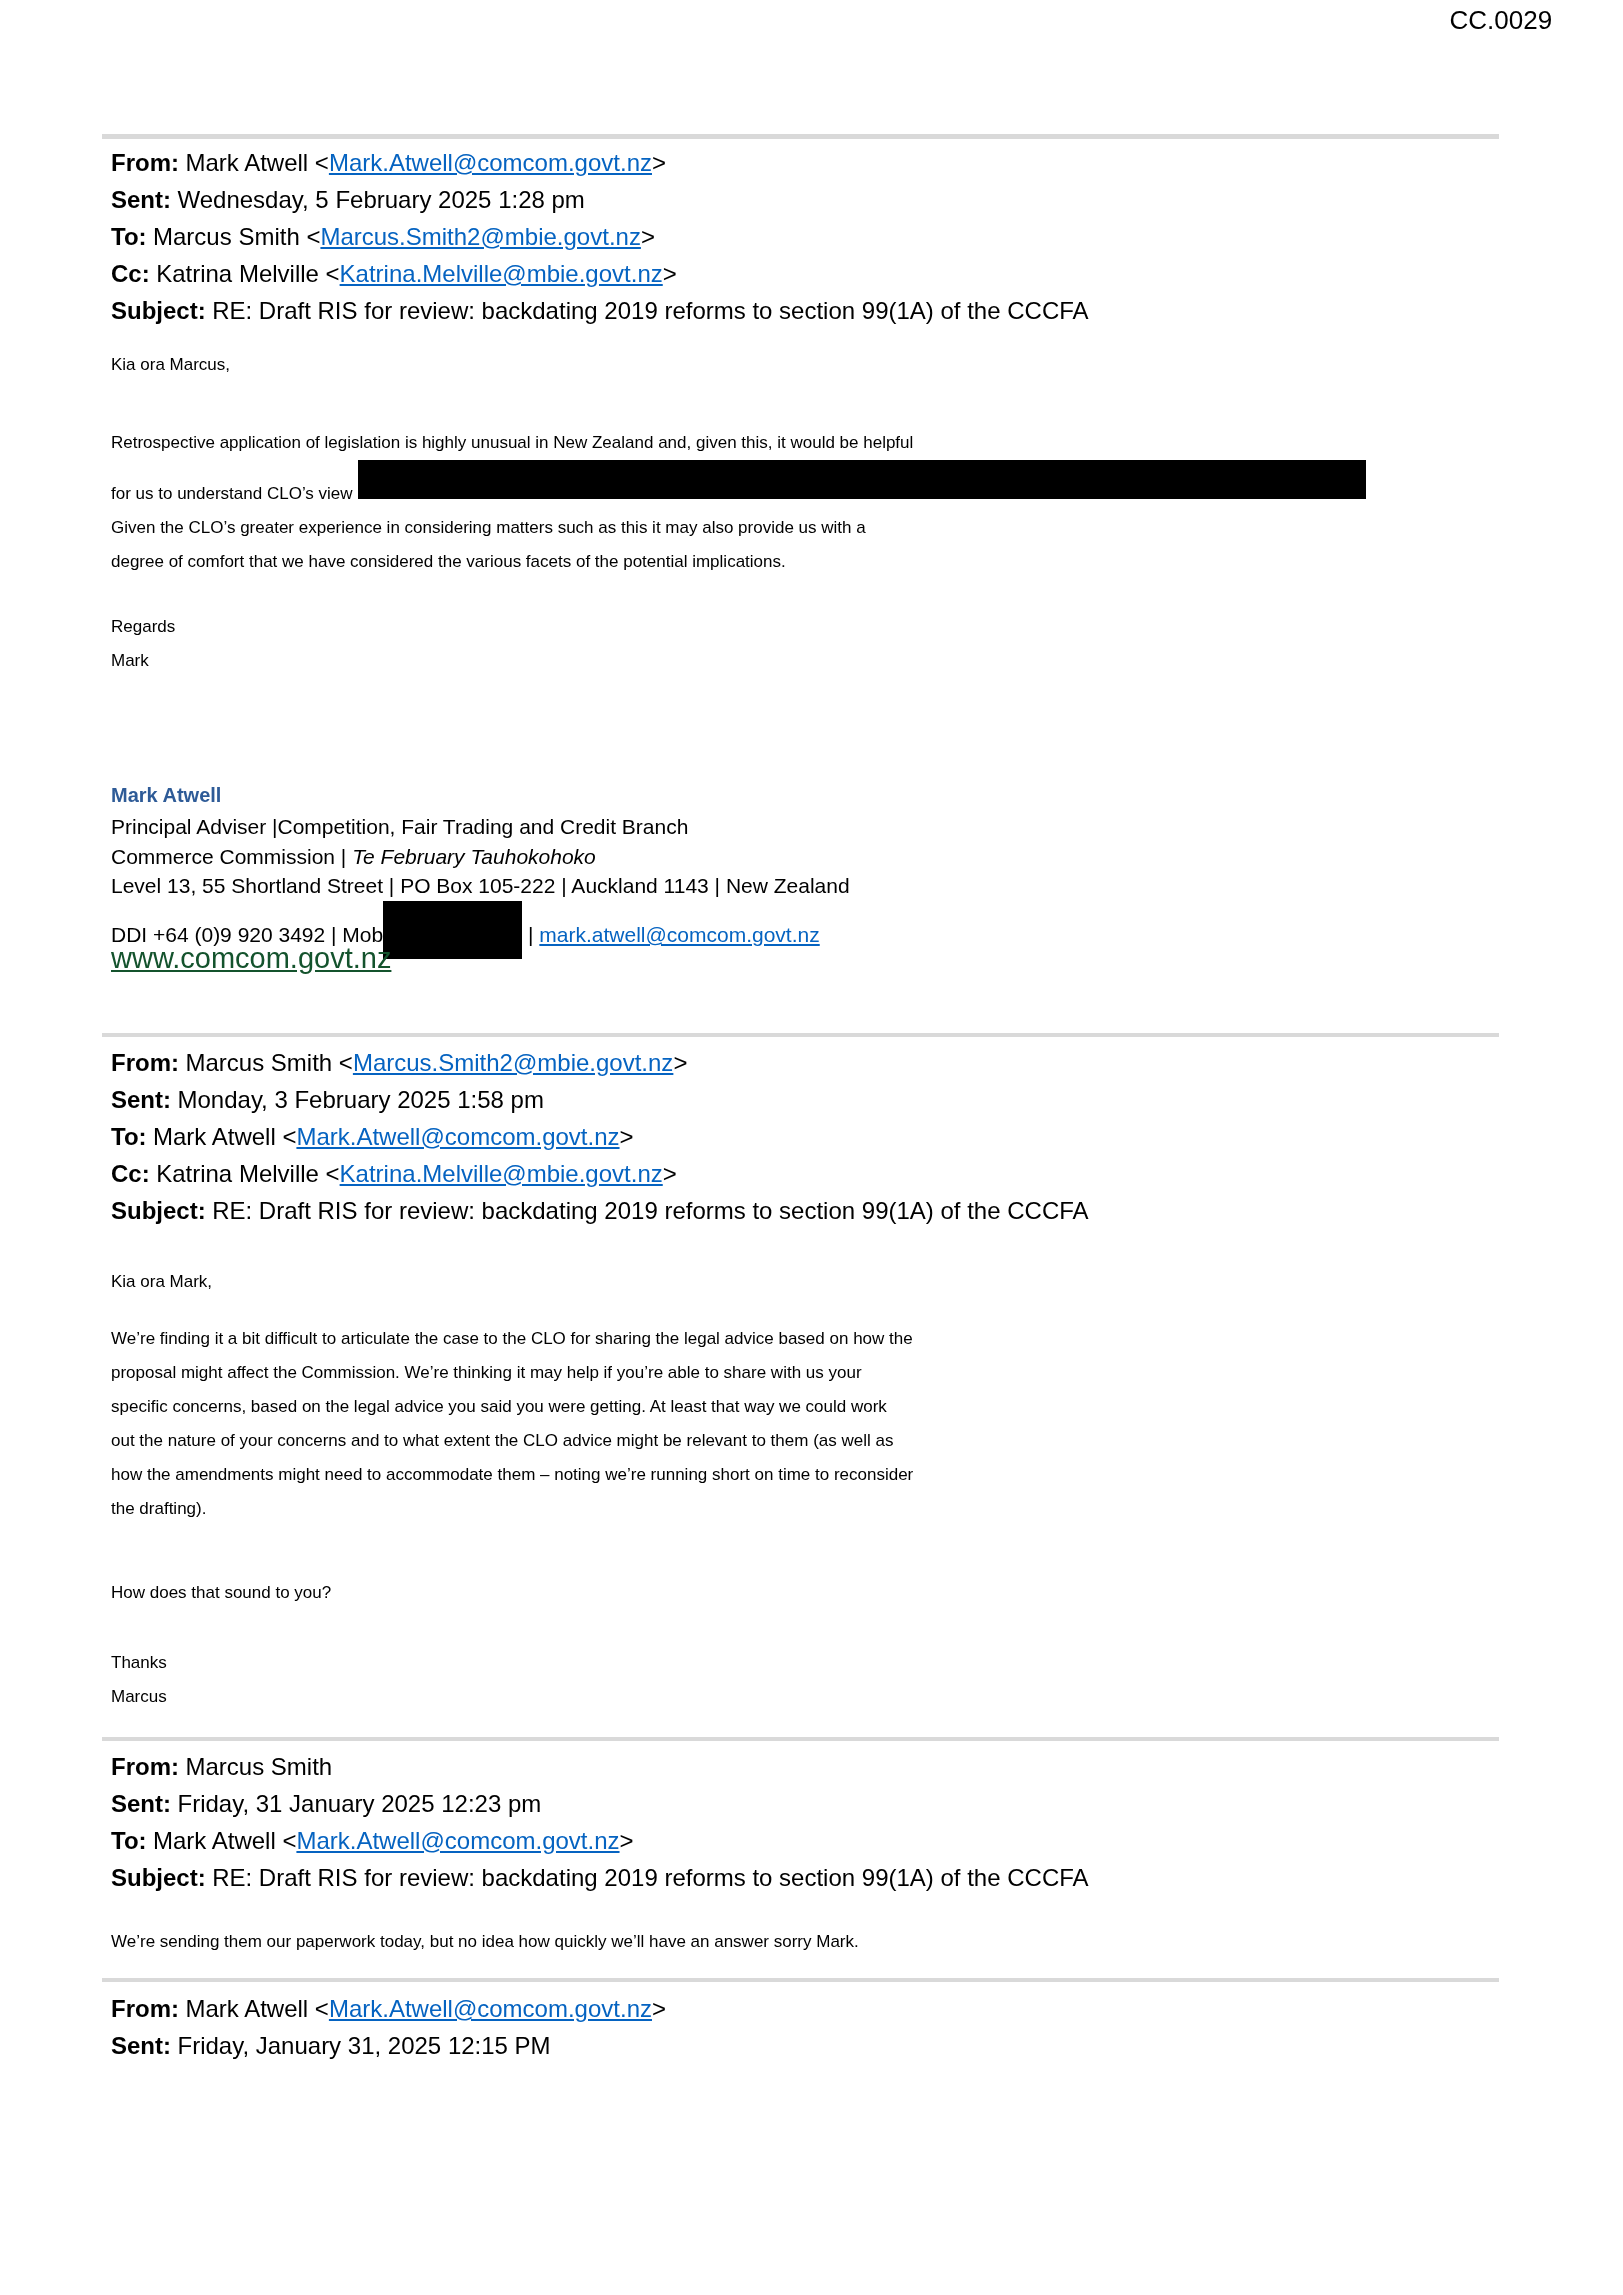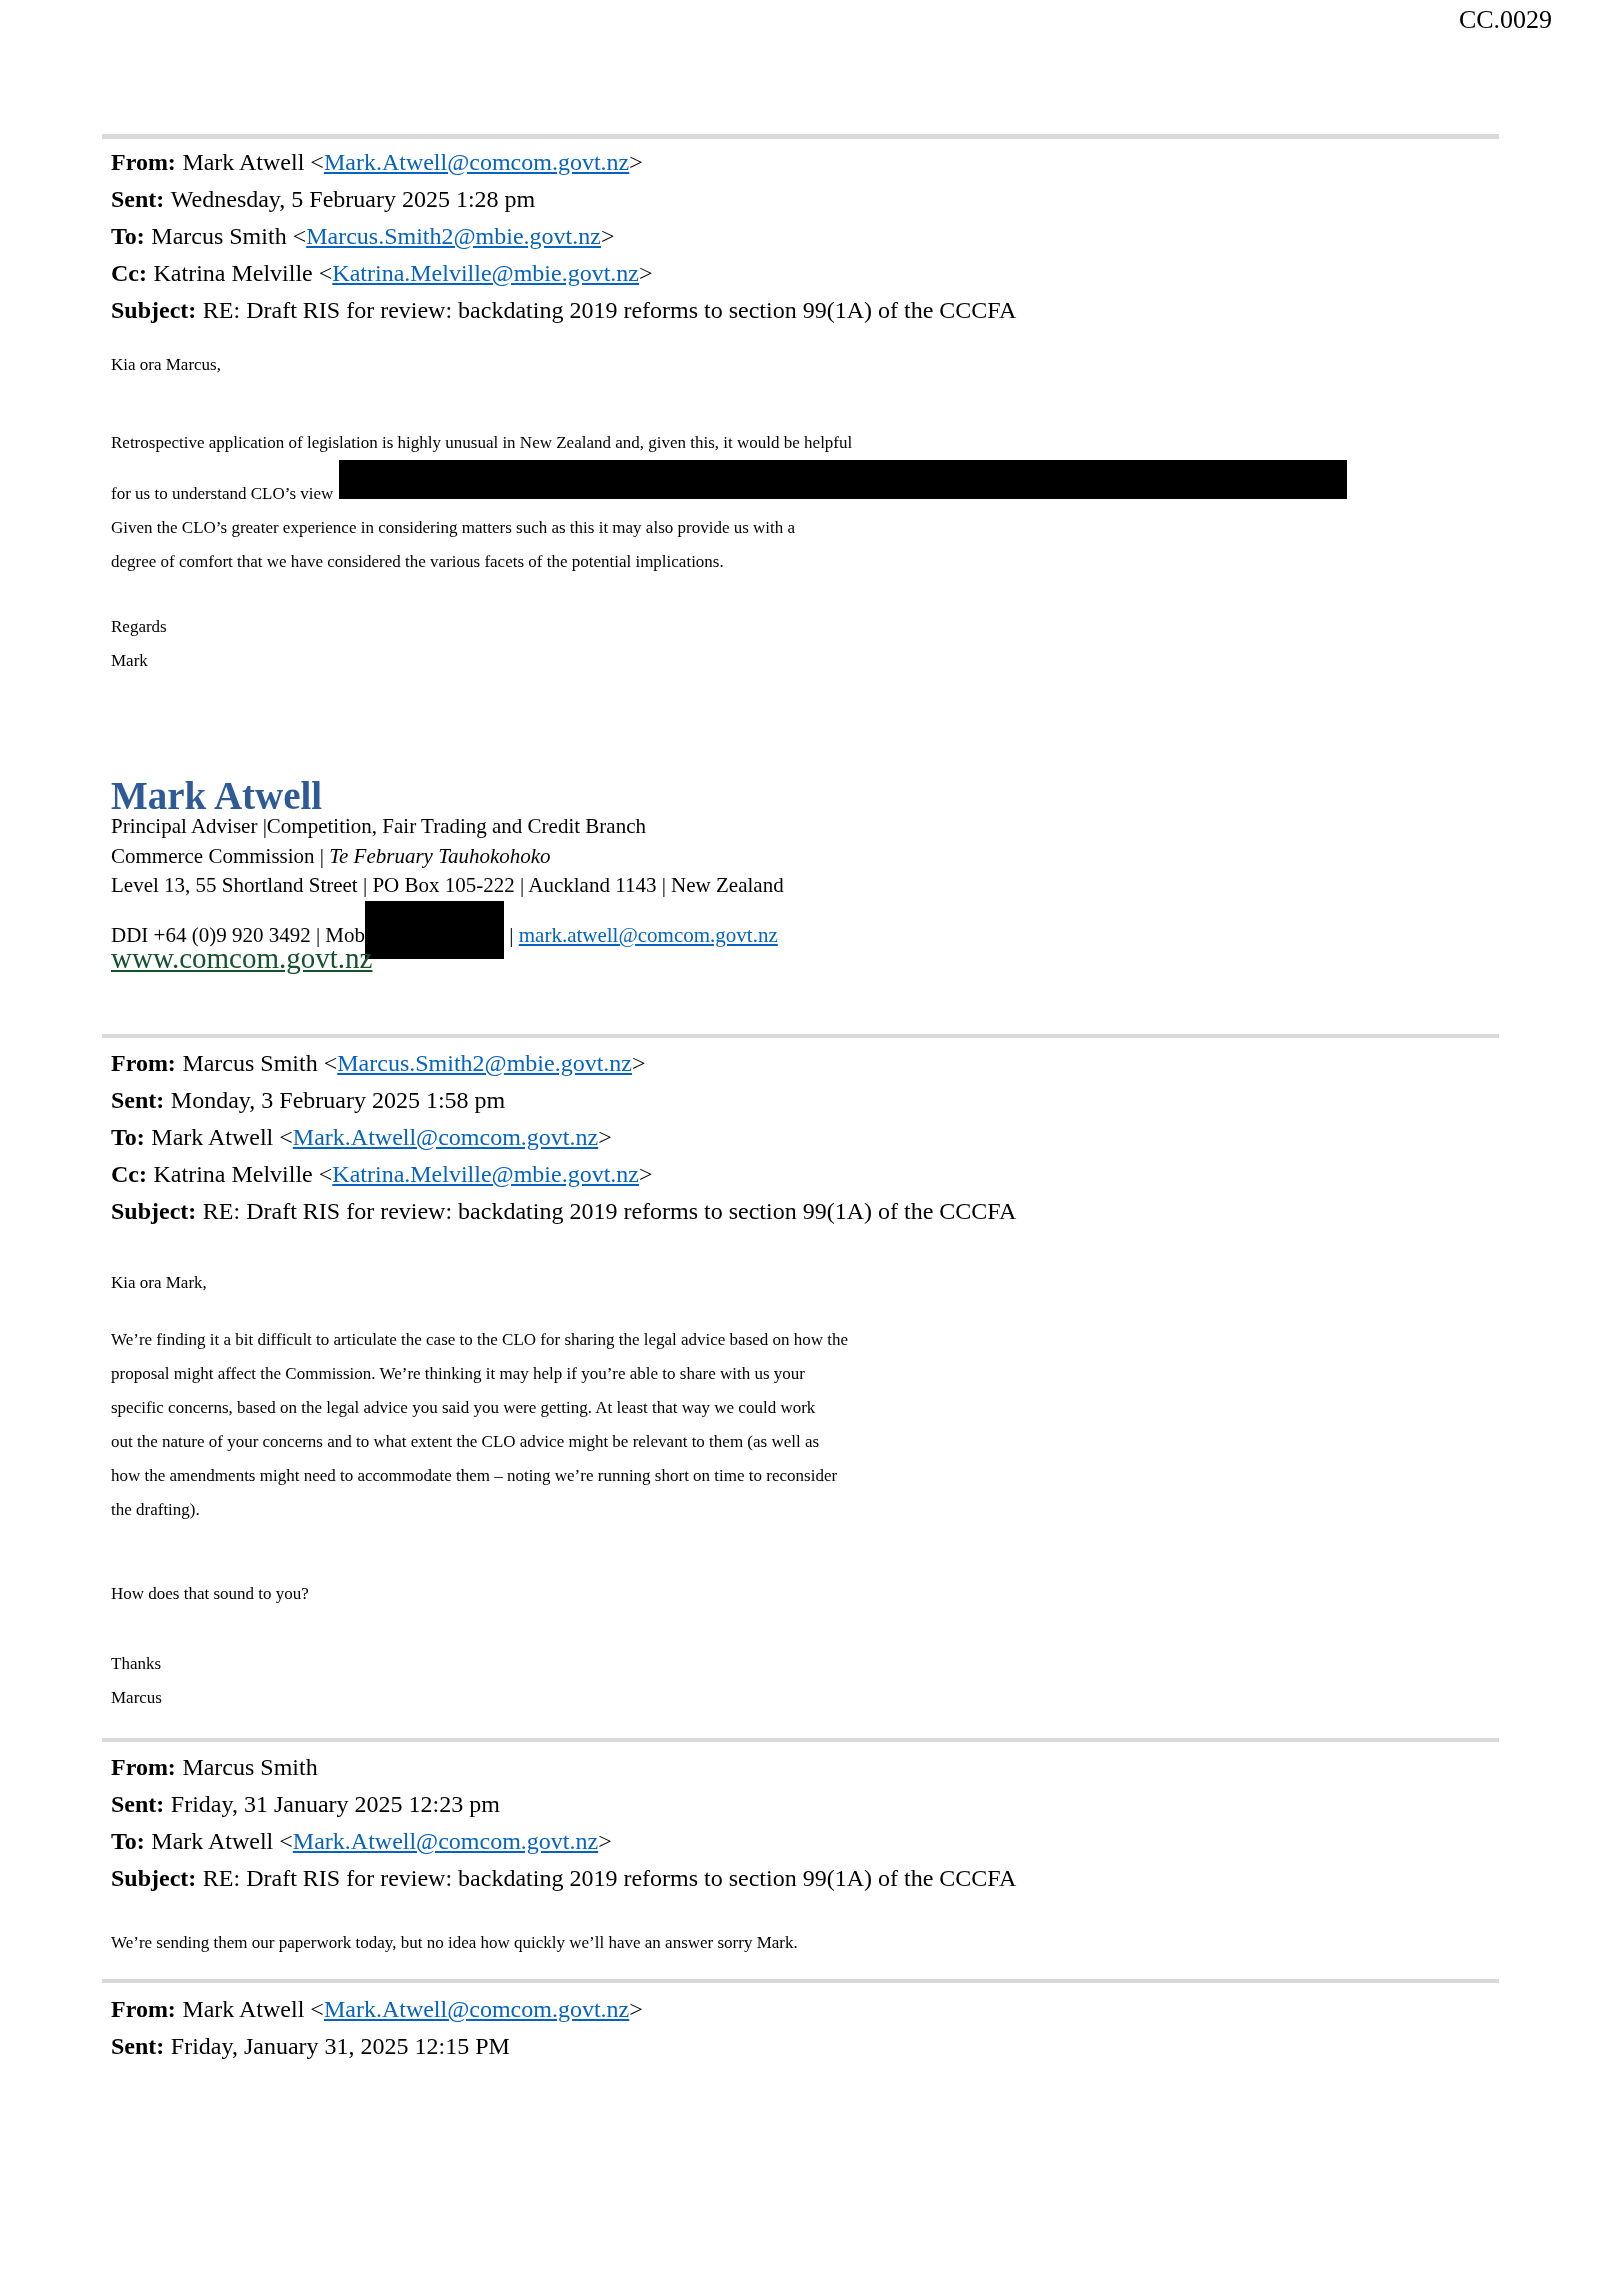--- a/index.html
+++ b/index.html
@@ -1,21 +1,21 @@
 <!DOCTYPE html>
 <html style="font-size:10.5px"><head>
 <meta charset="utf-8">
 <style>
   html,body{margin:0;padding:0;background:#ffffff;}
   .page{
     position:relative;
     width:1560px;
     height:2295px;
     background:#ffffff;
-    font-family:Liberation Serif, serif;
+    font-family:Liberation Sans, sans-serif;
     color:#000000;
     overflow:hidden;
   }
   .doc-number{
     position:absolute;
     top:5.2px;
     right:7.9px;
     font-size:26px;
     color:#000000;
   }
@@ -53,21 +53,21 @@
   .body-3{margin-top:29.5px;}
   .redact{background:#000000;display:inline-block;}
   .redact-1{
     width:1008px;
     height:39px;
     vertical-align:baseline;
     margin-left:5.2px;
   }
   .signature{margin-top:101px;}
   .sig-name{
-    font-size:39px;
+    font-size:20px;
     font-weight:bold;
     color:#2e5b97;
     line-height:33px;
   }
   .sig-line{
     font-size:21px;
     line-height:29.5px;
     white-space:nowrap;
   }
   .sig-line.phone-line{height:29.5px;}

